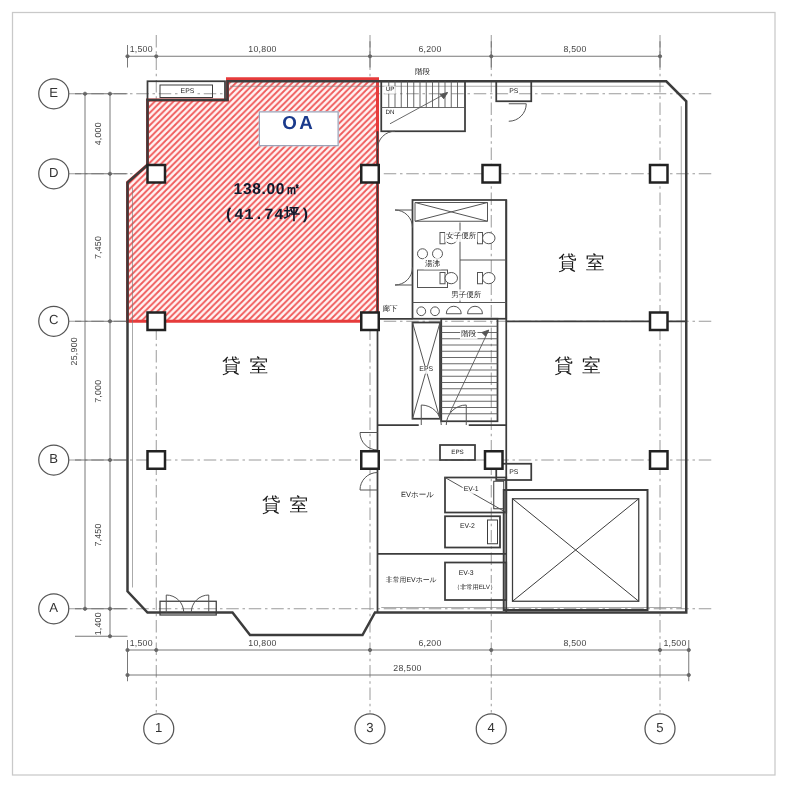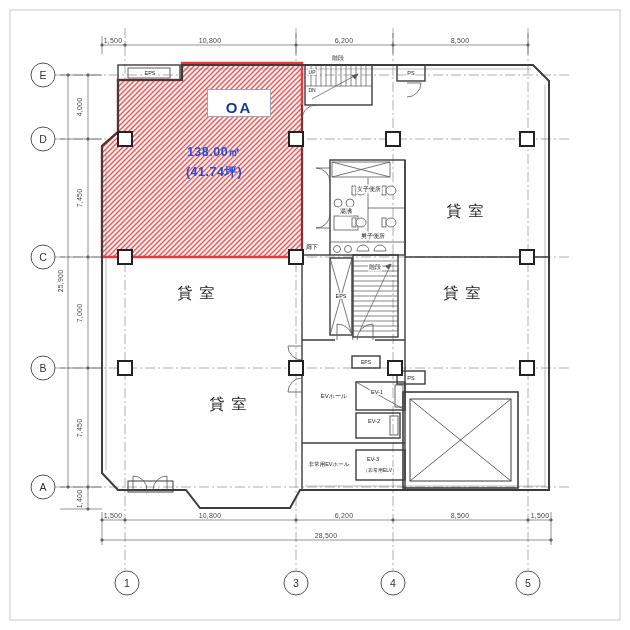--- a/index.html
+++ b/index.html
@@ -11,23 +11,23 @@
   .dim{font-size:7px;color:#454545;letter-spacing:.2px;}
   .rot{transform:translate(-50%,-50%) rotate(-90deg);}
   .room{font-size:15px;color:#1a1a1a;letter-spacing:7px;padding-left:7px;}
   .core-lbl{font-size:6px;color:#222;background:rgba(255,255,255,.85);padding:0 1px;}
   .tiny{font-size:5px;}
   .small{font-size:5.5px;}
   .bubble{position:absolute;width:23px;height:23px;border:1px solid #555;border-radius:50%;
           background:#fff;text-align:center;line-height:23px;font-size:10.5px;color:#333;
           transform:translate(-50%,-50%);}
   .oa-box{position:absolute;left:207px;top:89px;width:62px;height:26px;background:#fff;
-          border:1px solid #9aa3b8;display:flex;align-items:flex-end;justify-content:center;
+          border:1px solid #9aa3b8;display:flex;align-items:flex-start;justify-content:center;
           font-weight:bold;font-size:15px;color:#1a3a8c;letter-spacing:2px;}
-  .area-text{font-weight:bold;font-size:12.5px;color:#1d4ed8;letter-spacing:.5px;}
+  .area-text{font-weight:bold;font-size:12.5px;color:#0f172a;letter-spacing:.5px;}
 </style>
 </head>
 <body>
 
 <div id="canvas">
 
   <svg id="linework" width="630" height="630" viewBox="0 0 630 630">
     <defs>
       <pattern id="hatch" width="5" height="5" patternUnits="userSpaceOnUse">
         <rect width="5" height="5" fill="#fff4f4"></rect>
@@ -189,21 +189,21 @@
       <rect x="289" y="361" width="14" height="14"></rect>
       <rect x="388" y="361" width="14" height="14"></rect>
       <rect x="520" y="361" width="14" height="14"></rect>
     </g>
   </svg>
 
   <div class="oa-box">
     <span>OA</span>
   </div>
   <div class="lbl area-text" style="left:214px;top:152px;">138.00㎡</div>
-  <div class="lbl area-text" style="left:214px;top:172px;">(41.74坪)</div>
+  <div class="lbl area-text" style="left:214px;top:172px;font-family:Liberation Mono, monospace;">(41.74坪)</div>
 
   <div class="bubble" style="left:43px;top:75px;">E</div>
   <div class="bubble" style="left:43px;top:139px;">D</div>
   <div class="bubble" style="left:43px;top:257px;">C</div>
   <div class="bubble" style="left:43px;top:368px;">B</div>
   <div class="bubble" style="left:43px;top:487px;">A</div>
 
   <div class="bubble" style="left:127px;top:583px;">1</div>
   <div class="bubble" style="left:296px;top:583px;">3</div>
   <div class="bubble" style="left:393px;top:583px;">4</div>

